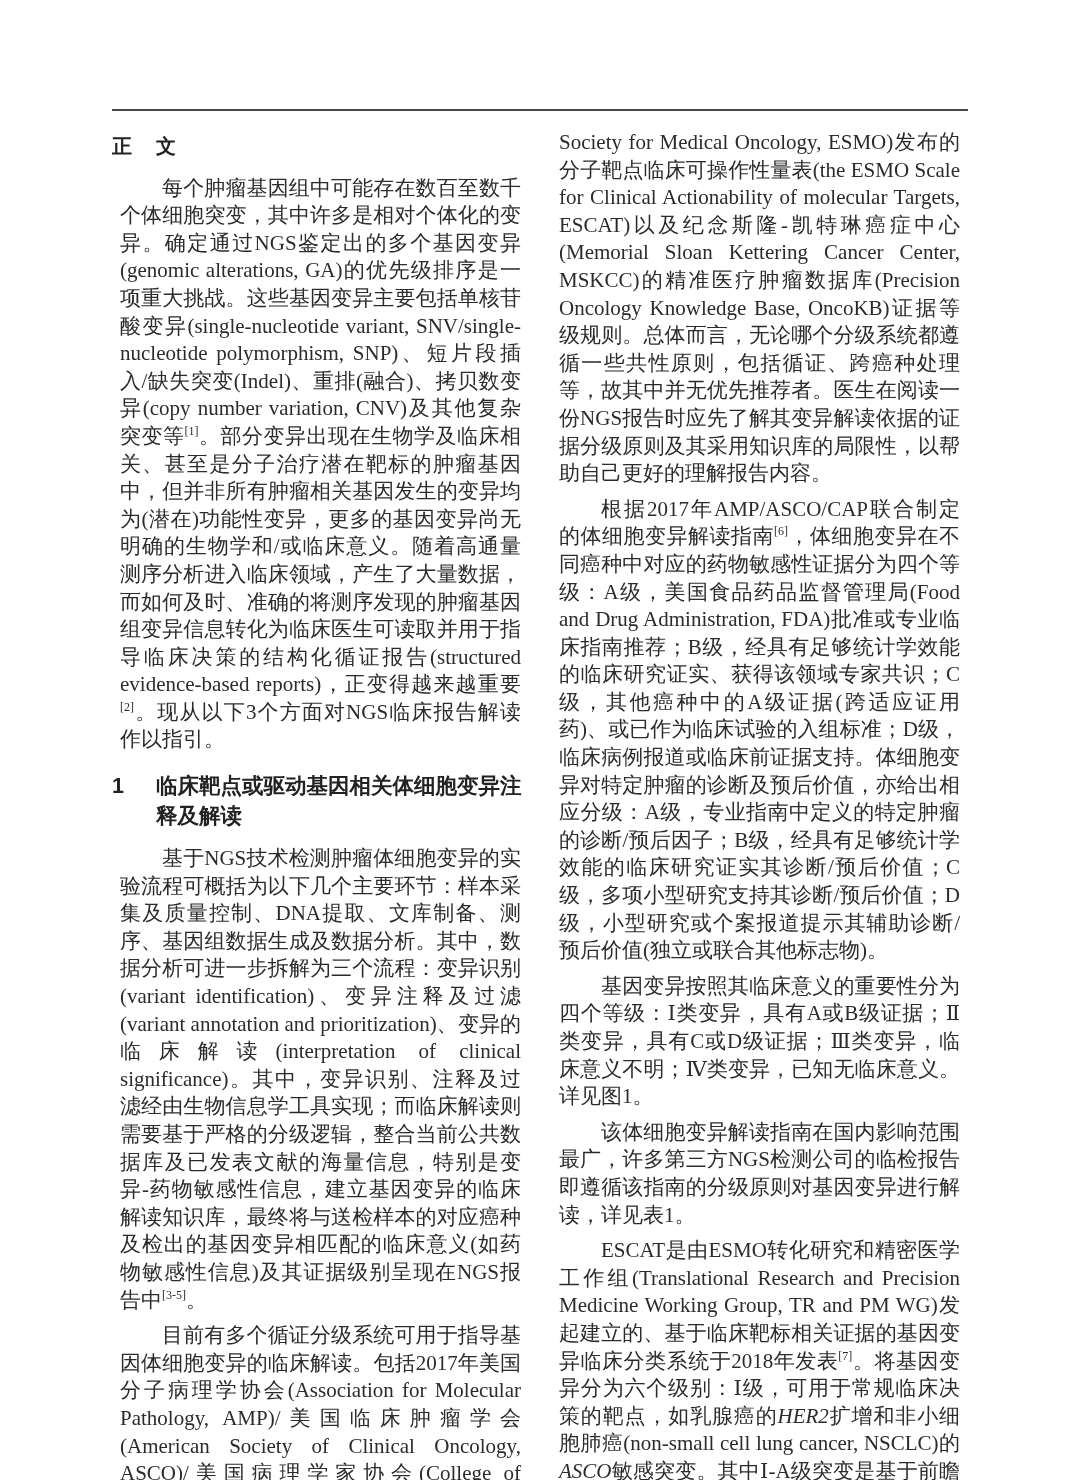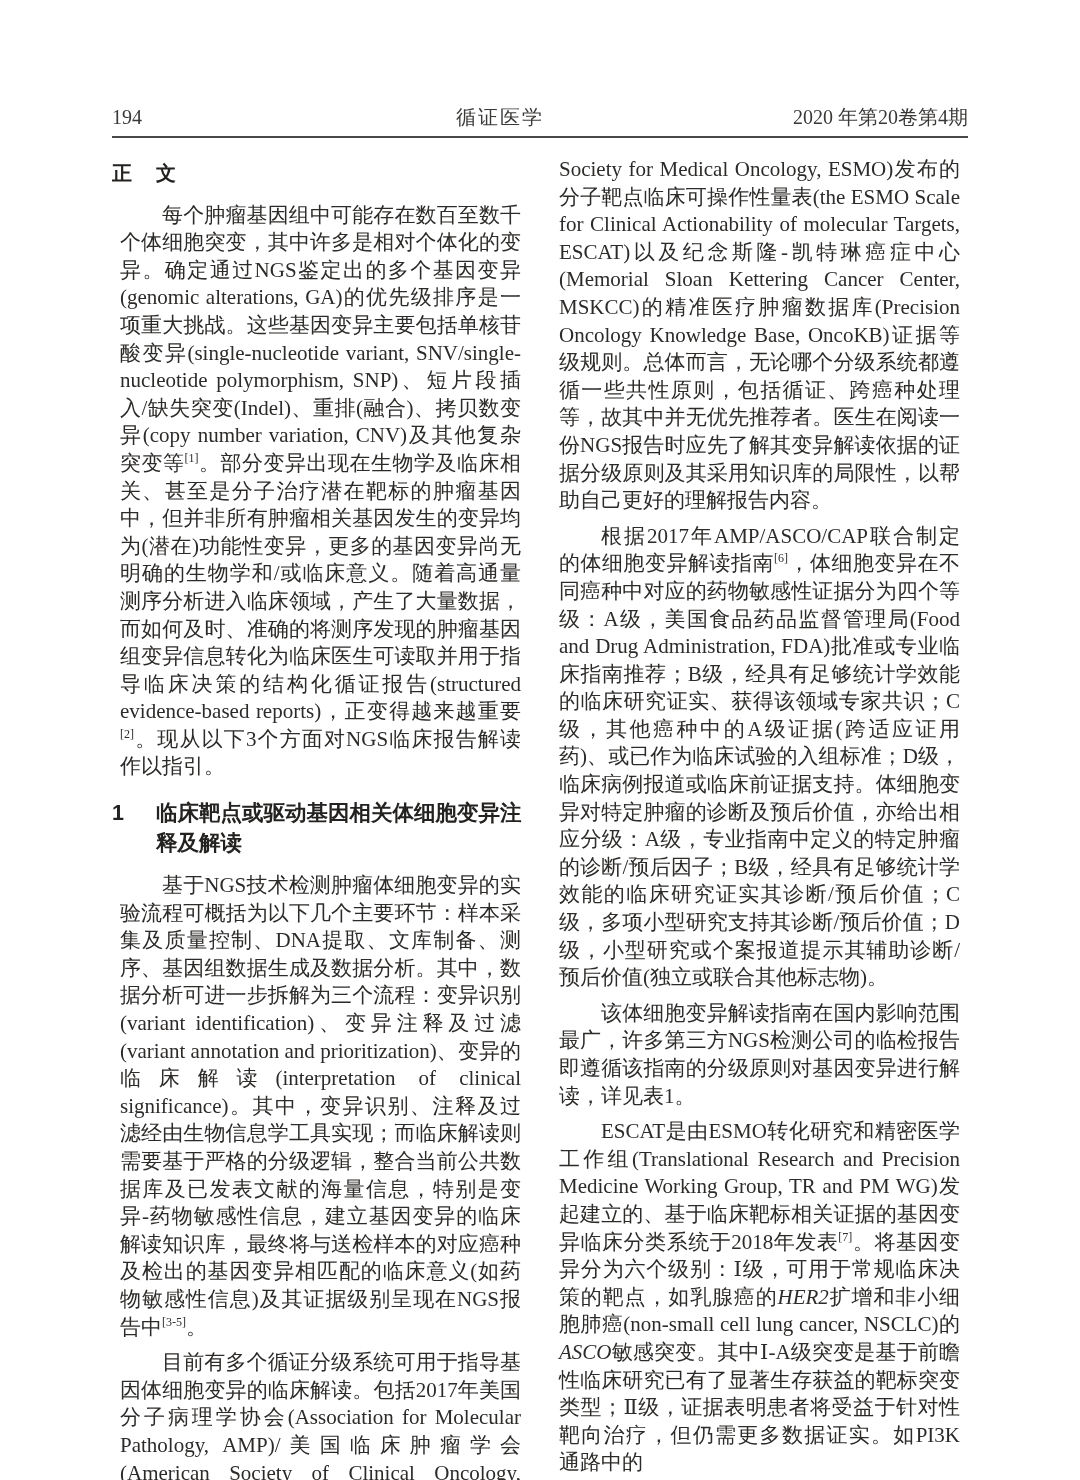--- a/index.html
+++ b/index.html
@@ -24,38 +24,34 @@
   .para{margin:8px;}
   .para.indent{text-indent:2em;}
   sup{font-size:12px;line-height:0;vertical-align:super;letter-spacing:0;}
   i{font-style:italic;}
 </style>
 </head>
 <body>
 
 <div class="page">
   <div class="content">
-    <div class="header-row">
-      <span class="header-left">194</span>
-      <span class="header-center">循证医学</span>
-      <span class="header-right">2020 年第20卷第4期</span>
-    </div>
     <div class="rule"></div>
     <div class="columns">
       <div class="col">
           <h2 class="doc-title">正　文</h2>
           <p class="para indent">每个肿瘤基因组中可能存在数百至数千个体细胞突变，其中许多是相对个体化的变异。确定通过NGS鉴定出的多个基因变异(genomic alterations, GA)的优先级排序是一项重大挑战。这些基因变异主要包括单核苷酸变异(single-nucleotide variant, SNV/single-nucleotide polymorphism, SNP)、短片段插入/缺失突变(Indel)、重排(融合)、拷贝数变异(copy number variation, CNV)及其他复杂突变等<sup>[1]</sup>。部分变异出现在生物学及临床相关、甚至是分子治疗潜在靶标的肿瘤基因中，但并非所有肿瘤相关基因发生的变异均为(潜在)功能性变异，更多的基因变异尚无明确的生物学和/或临床意义。随着高通量测序分析进入临床领域，产生了大量数据，而如何及时、准确的将测序发现的肿瘤基因组变异信息转化为临床医生可读取并用于指导临床决策的结构化循证报告(structured evidence-based reports)，正变得越来越重要<sup>[2]</sup>。现从以下3个方面对NGS临床报告解读作以指引。</p>
           <div class="section-heading">
             <span class="sec-num">1</span>
             <span class="sec-text">临床靶点或驱动基因相关体细胞变异注释及解读</span>
           </div>
           <p class="para indent">基于NGS技术检测肿瘤体细胞变异的实验流程可概括为以下几个主要环节：样本采集及质量控制、DNA提取、文库制备、测序、基因组数据生成及数据分析。其中，数据分析可进一步拆解为三个流程：变异识别(variant identification)、变异注释及过滤(variant annotation and prioritization)、变异的临床解读(interpretation of clinical significance)。其中，变异识别、注释及过滤经由生物信息学工具实现；而临床解读则需要基于严格的分级逻辑，整合当前公共数据库及已发表文献的海量信息，特别是变异-药物敏感性信息，建立基因变异的临床解读知识库，最终将与送检样本的对应癌种及检出的基因变异相匹配的临床意义(如药物敏感性信息)及其证据级别呈现在NGS报告中<sup>[3-5]</sup>。</p>
           <p class="para indent">目前有多个循证分级系统可用于指导基因体细胞变异的临床解读。包括2017年美国分子病理学协会(Association for Molecular Pathology, AMP)/美国临床肿瘤学会(American Society of Clinical Oncology, ASCO)/美国病理学家协会(College of American Pathologists, CAP)联合制定的体细胞变异解读指南，2018年欧洲肿瘤内科学会(European</p>
         </div>
       <div class="col">
           <p class="para">Society for Medical Oncology, ESMO)发布的分子靶点临床可操作性量表(the ESMO Scale for Clinical Actionability of molecular Targets, ESCAT)以及纪念斯隆-凯特琳癌症中心(Memorial Sloan Kettering Cancer Center, MSKCC)的精准医疗肿瘤数据库(Precision Oncology Knowledge Base, OncoKB)证据等级规则。总体而言，无论哪个分级系统都遵循一些共性原则，包括循证、跨癌种处理等，故其中并无优先推荐者。医生在阅读一份NGS报告时应先了解其变异解读依据的证据分级原则及其采用知识库的局限性，以帮助自己更好的理解报告内容。</p>
           <p class="para indent">根据2017年AMP/ASCO/CAP联合制定的体细胞变异解读指南<sup>[6]</sup>，体细胞变异在不同癌种中对应的药物敏感性证据分为四个等级：A级，美国食品药品监督管理局(Food and Drug Administration, FDA)批准或专业临床指南推荐；B级，经具有足够统计学效能的临床研究证实、获得该领域专家共识；C级，其他癌种中的A级证据(跨适应证用药)、或已作为临床试验的入组标准；D级，临床病例报道或临床前证据支持。体细胞变异对特定肿瘤的诊断及预后价值，亦给出相应分级：A级，专业指南中定义的特定肿瘤的诊断/预后因子；B级，经具有足够统计学效能的临床研究证实其诊断/预后价值；C级，多项小型研究支持其诊断/预后价值；D级，小型研究或个案报道提示其辅助诊断/预后价值(独立或联合其他标志物)。</p>
+          <p class="para indent">基因变异按照其临床意义的重要性分为四个等级：Ⅰ类变异，具有A或B级证据；Ⅱ类变异，具有C或D级证据；Ⅲ类变异，临床意义不明；Ⅳ类变异，已知无临床意义。详见图1。</p>
           <p class="para indent">该体细胞变异解读指南在国内影响范围最广，许多第三方NGS检测公司的临检报告即遵循该指南的分级原则对基因变异进行解读，详见表1。</p>
           <p class="para indent">ESCAT是由ESMO转化研究和精密医学工作组(Translational Research and Precision Medicine Working Group, TR and PM WG)发起建立的、基于临床靶标相关证据的基因变异临床分类系统于2018年发表<sup>[7]</sup>。将基因变异分为六个级别：Ⅰ级，可用于常规临床决策的靶点，如乳腺癌的<i>HER2</i>扩增和非小细胞肺癌(non-small cell lung cancer, NSCLC)的<i>ASCO</i>敏感突变。其中Ⅰ-A级突变是基于前瞻性临床研究已有了显著生存获益的靶标突变类型；Ⅱ级，证据表明患者将受益于针对性靶向治疗，但仍需更多数据证实。如PI3K通路中的</p>
         </div>
     </div>
   </div>
 </div>
 
 </body></html>

